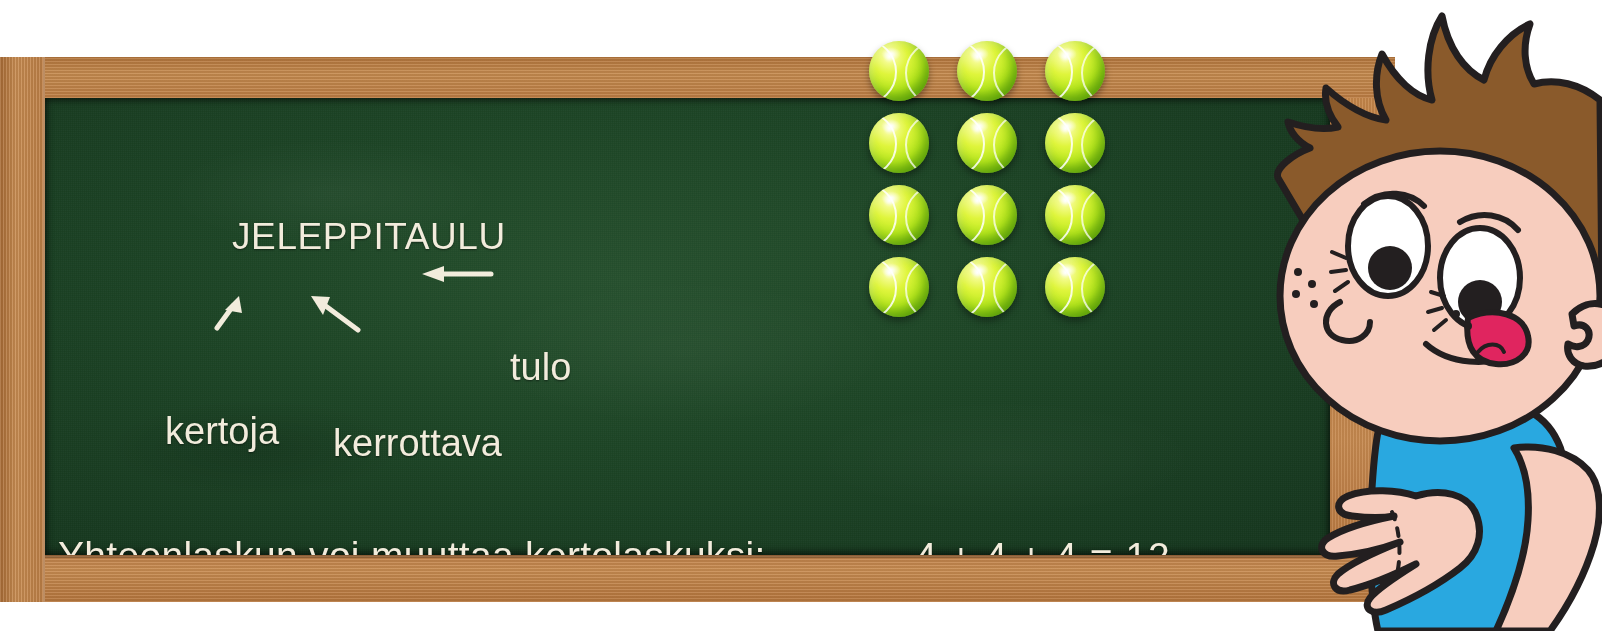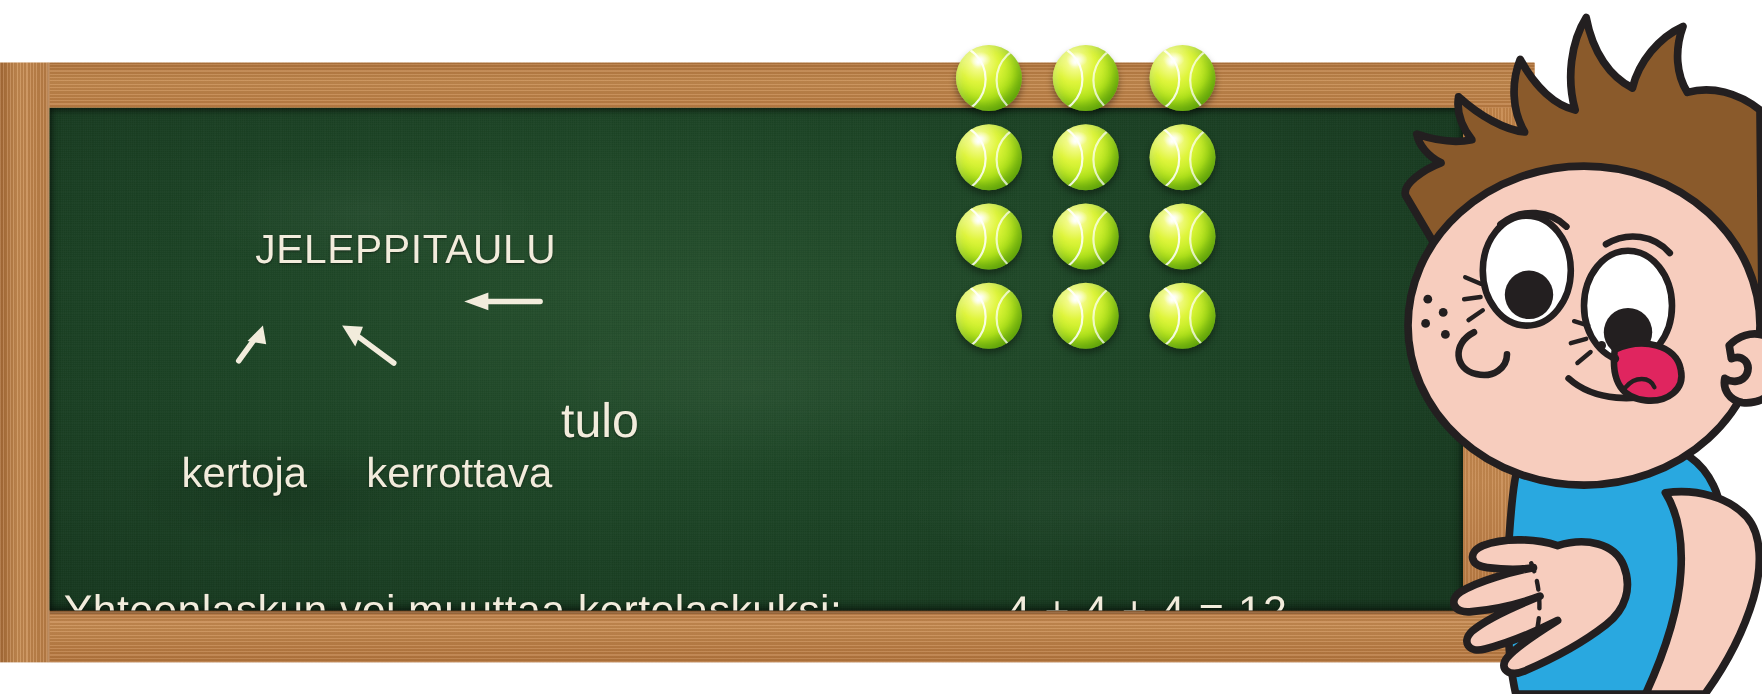--- a/index.html
+++ b/index.html
@@ -81,25 +81,25 @@
   .s4{left:60px;top:300px;width:300px;height:100px;background:radial-gradient(ellipse,rgba(0,0,0,.12),rgba(0,0,0,0) 70%);}
 
   
   .chalk{
     position:absolute;
     color:#f2ecdc;
     white-space:nowrap;
     text-shadow:0 1px 2px rgba(0,0,0,.45);
     font-family:"Liberation Sans", sans-serif;
   }
-  #title{ left:187px; top:108px; font-size:37px; letter-spacing:.6px;}
+  #title{ left:187px; top:118px; font-size:37px; letter-spacing:.6px;}
   #eq-main{ left:183px; top:248px; font-size:38px; letter-spacing:1.2px;}
-  #lbl-tulo{ left:465px; top:260px; font-size:44px;}
+  #lbl-tulo{ left:465px; top:248px; font-size:38px;}
   #lbl-kertoja{ left:120px; top:312px; font-size:38px;}
-  #lbl-kerrottava{ left:288px; top:312px; font-size:38px;}
+  #lbl-kerrottava{ left:288px; top:324px; font-size:38px;}
   #sentence{ left:13px; top:436px; font-size:39px; letter-spacing:.3px;}
   #eq-sum{ left:870px; top:437px; font-size:39px; letter-spacing:1px;}
 
   
   #arrows{position:absolute;left:0;top:0;width:1285px;height:457px;pointer-events:none;}
 
   
   #balls{
     position:absolute;
     left:855px; top:35px;

